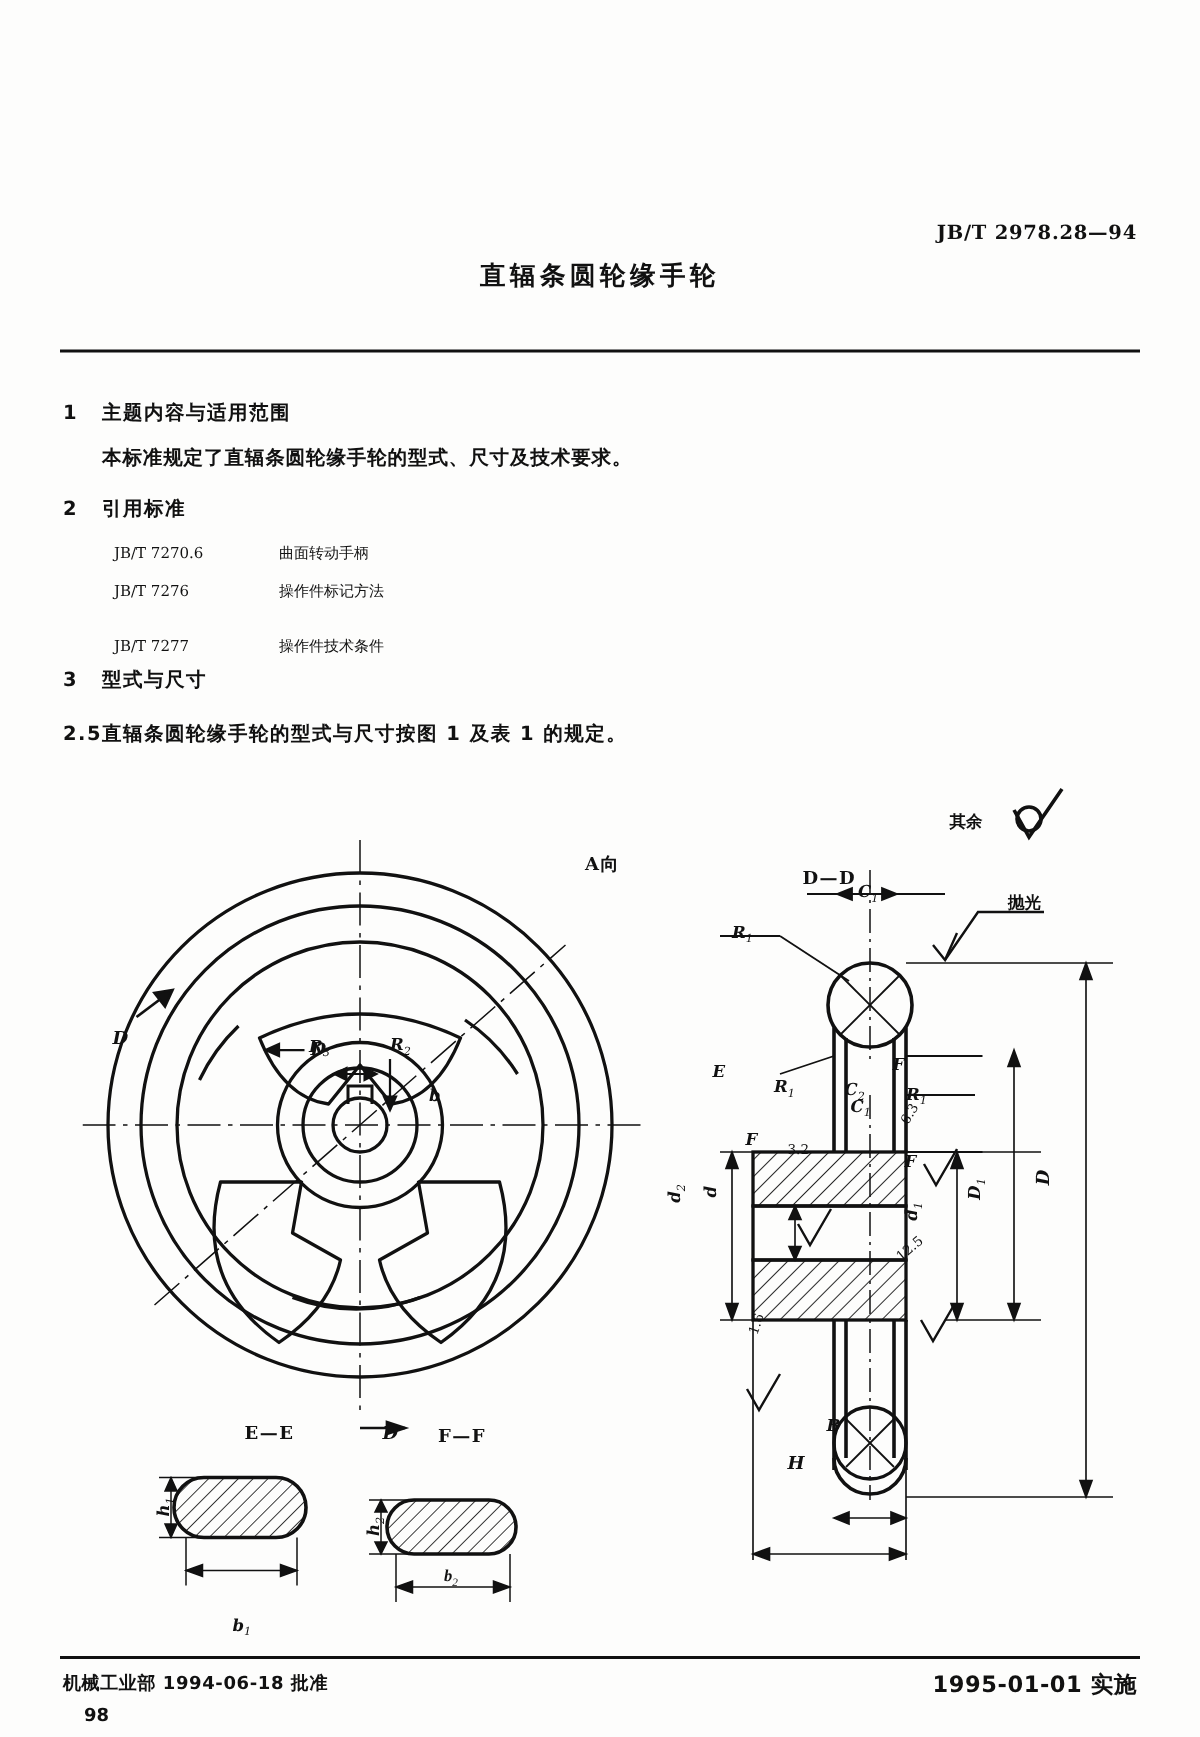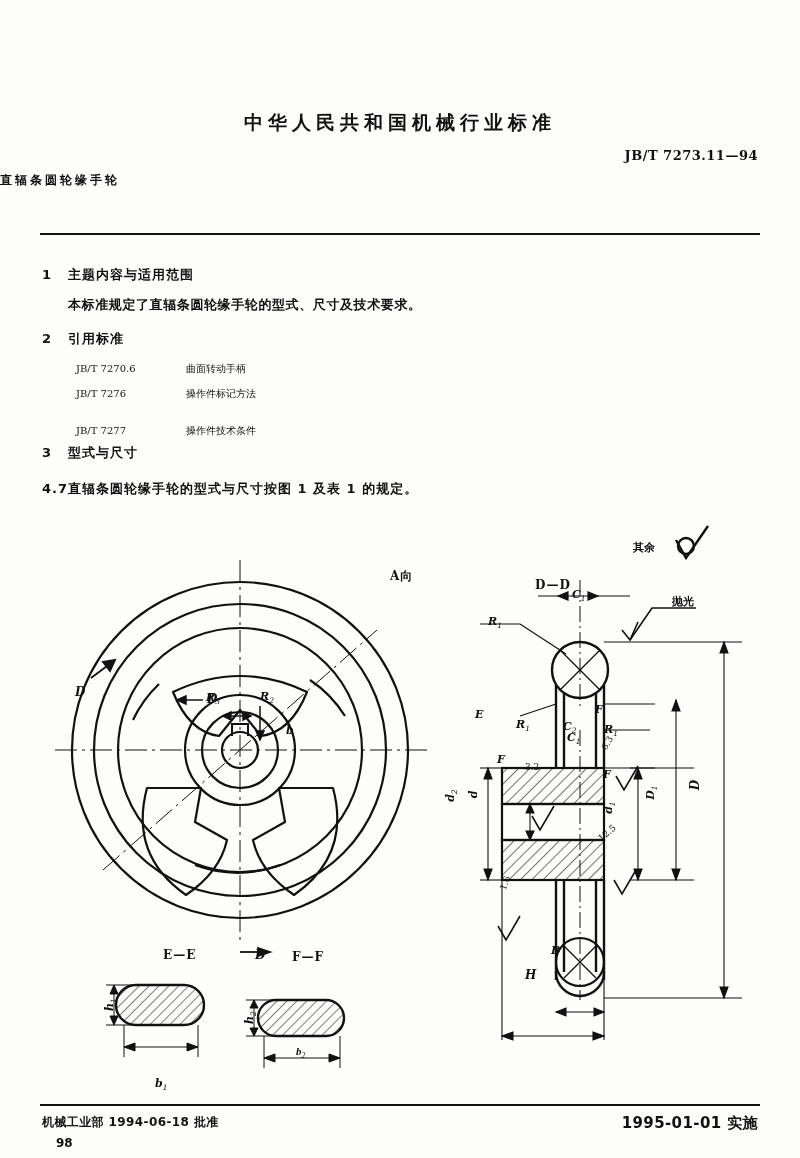--- a/index.html
+++ b/index.html
@@ -31,21 +31,22 @@
     z-index:2;
   }
   .hdr-std{
     position:absolute;right:42px;top:148px;
     font-size:13px;letter-spacing:.5px;font-weight:bold;
     font-family:"DejaVu Serif","Liberation Serif",serif;
     z-index:2;
   }
   .hdr-title{
     position:absolute;left:0;right:0;top:172px;
-    font-size:12px;font-weight:bold;letter-spacing:3px;
+    text-align:center;
+    font-size:17px;font-weight:bold;letter-spacing:3px;
     z-index:2;
   }
   .rule{
     position:absolute;left:40px;right:40px;top:233px;
     border-top:2px solid #111;
     z-index:2;
   }
 
   
   .body{position:absolute;left:0;top:0;width:800px;z-index:2;}
@@ -104,22 +105,21 @@
     font-size:12px;font-weight:bold;z-index:2;
   }
   svg{display:block;}
 </style>
 </head>
 <body>
 
 <div class="page">
 
 
-  <div class="hdr-main">中华人民共和国机械行业标准</div>
-  <div class="hdr-std">JB/T 7273.11—94</div>
+  <div class="hdr-std">JB/T 2978.28—94</div>
   <div class="hdr-title">直辐条圆轮缘手轮</div>
   <div class="rule"></div>
 
   <div class="body">
 
     <div class="sec" style="left:42px;top:266px;">
       <span class="secnum">1</span><span>主题内容与适用范围</span>
     </div>
 
     <div class="para" style="left:68px;top:296px;">本标准规定了直辐条圆轮缘手轮的型式、尺寸及技术要求。</div>
@@ -136,21 +136,21 @@
     </div>
     <div class="ref" style="left:76px;top:412px;margin-top:12px;">
       <span class="code">JB/T 7277</span><span>操作件技术条件</span>
     </div>
 
     <div class="sec" style="left:42px;top:444px;">
       <span class="secnum">3</span><span>型式与尺寸</span>
     </div>
 
     <div class="sec" style="left:42px;top:480px;">
-      <span class="secnum">4.7</span><span>直辐条圆轮缘手轮的型式与尺寸按图 1 及表 1 的规定。</span>
+      <span class="secnum">2.5</span><span>直辐条圆轮缘手轮的型式与尺寸按图 1 及表 1 的规定。</span>
     </div>
   </div>
 
   <div class="draw">
 
     <svg width="400" height="420" viewBox="0 0 400 420" style="position:absolute;left:55px;top:50px;">
       <g fill="none" stroke="#111" stroke-width="2.2">
 
         <circle cx="185" cy="190" r="168"></circle>
         <circle cx="185" cy="190" r="146"></circle>

